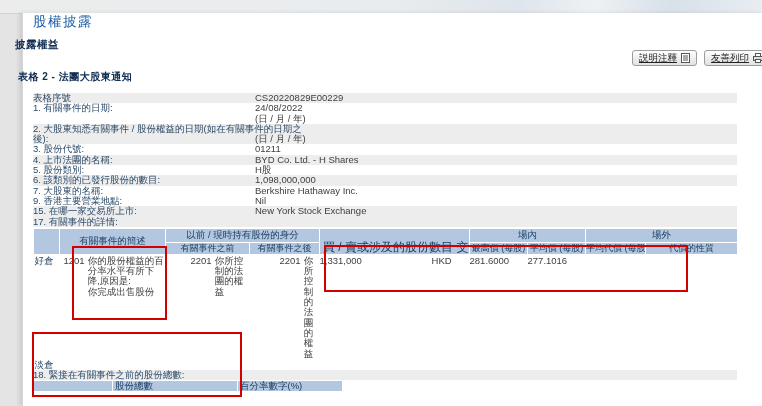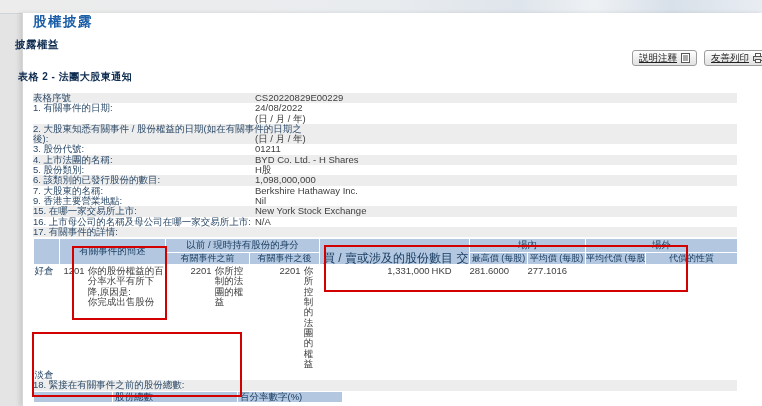--- a/index.html
+++ b/index.html
@@ -12,21 +12,21 @@
   .banner{
     position:absolute;left:0;top:0;width:762px;height:13px;
     background:linear-gradient(90deg,#ececec 0%,#e9ecef 50%,#dfe5ec 68%,#eef1f4 78%,#d8e0e9 88%,#e8edf2 100%);
     border-bottom:1px solid #cfd4da;
   }
   .card{
     position:absolute;left:22px;top:13px;width:740px;height:393px;
     background:#fff;border-left:1px solid #d6d6d6;
     box-shadow:-3px 0 4px rgba(0,0,0,.10);
   }
-  .page-title{position:absolute;left:33px;top:13px;font-size:13.5px;font-weight:bold;color:#1a5da8;letter-spacing:1.5px}
+  .page-title{position:absolute;left:33px;top:13px;font-size:13.5px;font-weight:normal;color:#1a5da8;letter-spacing:1.5px}
   .page-subtitle{position:absolute;left:15px;top:38px;font-size:10.5px;font-weight:bold;color:#0e2c50;letter-spacing:.5px}
   .form-heading{position:absolute;left:18px;top:70px;font-size:10px;font-weight:bold;color:#0e2c50;letter-spacing:.5px}
   .toolbar{position:absolute;left:632px;top:50px;display:flex;gap:7px;white-space:nowrap}
   .btn{
     display:inline-flex;align-items:center;gap:4px;flex:none;
     font-size:9.5px;color:#222;height:16px;box-sizing:border-box;
     background:linear-gradient(#ffffff,#ececec 60%,#e2e2e2);
     border:1px solid #9c9c9c;border-radius:3px;padding:1px 6px;cursor:pointer;text-decoration:underline;
   }
   .btn svg{display:block}
@@ -51,21 +51,21 @@
   .t17 th.sharescur{vertical-align:bottom;padding-bottom:1px;font-size:12px;white-space:nowrap;overflow:hidden;text-align:center;padding-left:3px}
   .t17 td{vertical-align:top;padding:1px 0 0 0;font-size:9.5px;line-height:10.3px;color:#404040}
   .t17 td.pos{padding-left:1px;color:#2c4a68}
   .codepair{display:flex}
   .codepair .code{flex:none;padding-right:3px}
   .brief-pair{padding-left:4px}
   .brief-pair .btxt{width:80px}
   .cap-before{padding-left:25px}
   .cap-after{padding-left:30px}
   .cap-txt{width:48px}
-  td.num{text-align:right}
+  td.num{}
   td.n-shares{padding-right:2px}
   td.n-high{padding-right:30px}
   td.n-avg{padding-right:30px}
   .t17 tr.shortrow td{height:10px}
 
   
   .sec-label{line-height:10.3px;color:#2c4a68}
   .sec-label.gray{background:#ededed}
   .t1819{width:309px}
   .t1819 th{
@@ -169,24 +169,20 @@
   <div class="frow">
     <div class="flabel">9. 香港主要營業地點:</div>
     <div class="fvalue">Nil</div>
   </div>
 
   <div class="frow gray">
     <div class="flabel">15. 在哪一家交易所上市:</div>
     <div class="fvalue">New York Stock Exchange</div>
   </div>
 
-  <div class="frow">
-    <div class="flabel">16. 上市母公司的名稱及母公司在哪一家交易所上市:</div>
-    <div class="fvalue">N/A</div>
-  </div>
 
   <div class="frow gray">
     <div class="flabel">17. 有關事件的詳情:</div>
   </div>
 
   <table class="t17">
     <colgroup>
       <col style="width:26px">
         <col style="width:106px">
         <col style="width:84px">

